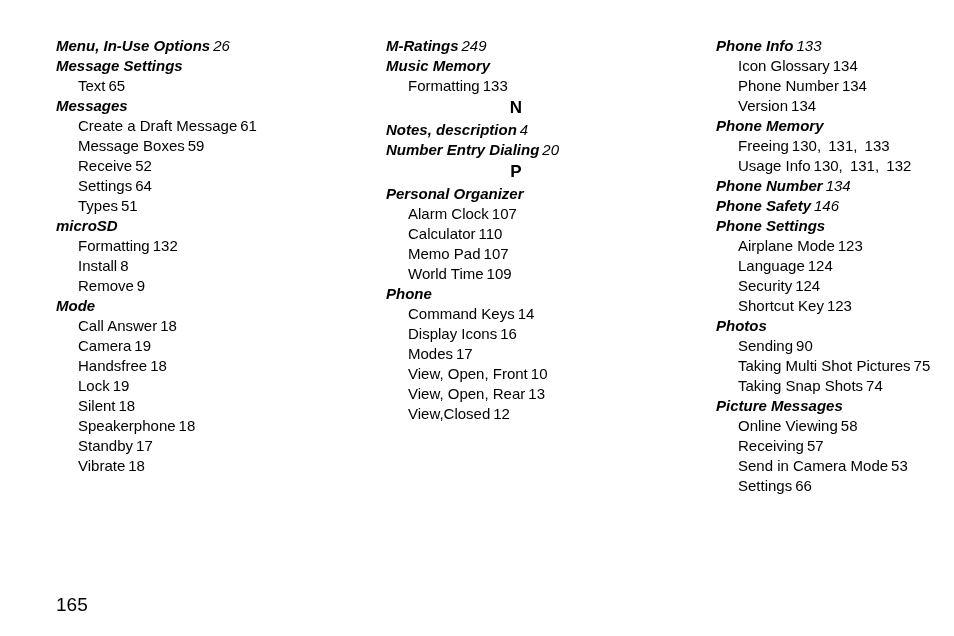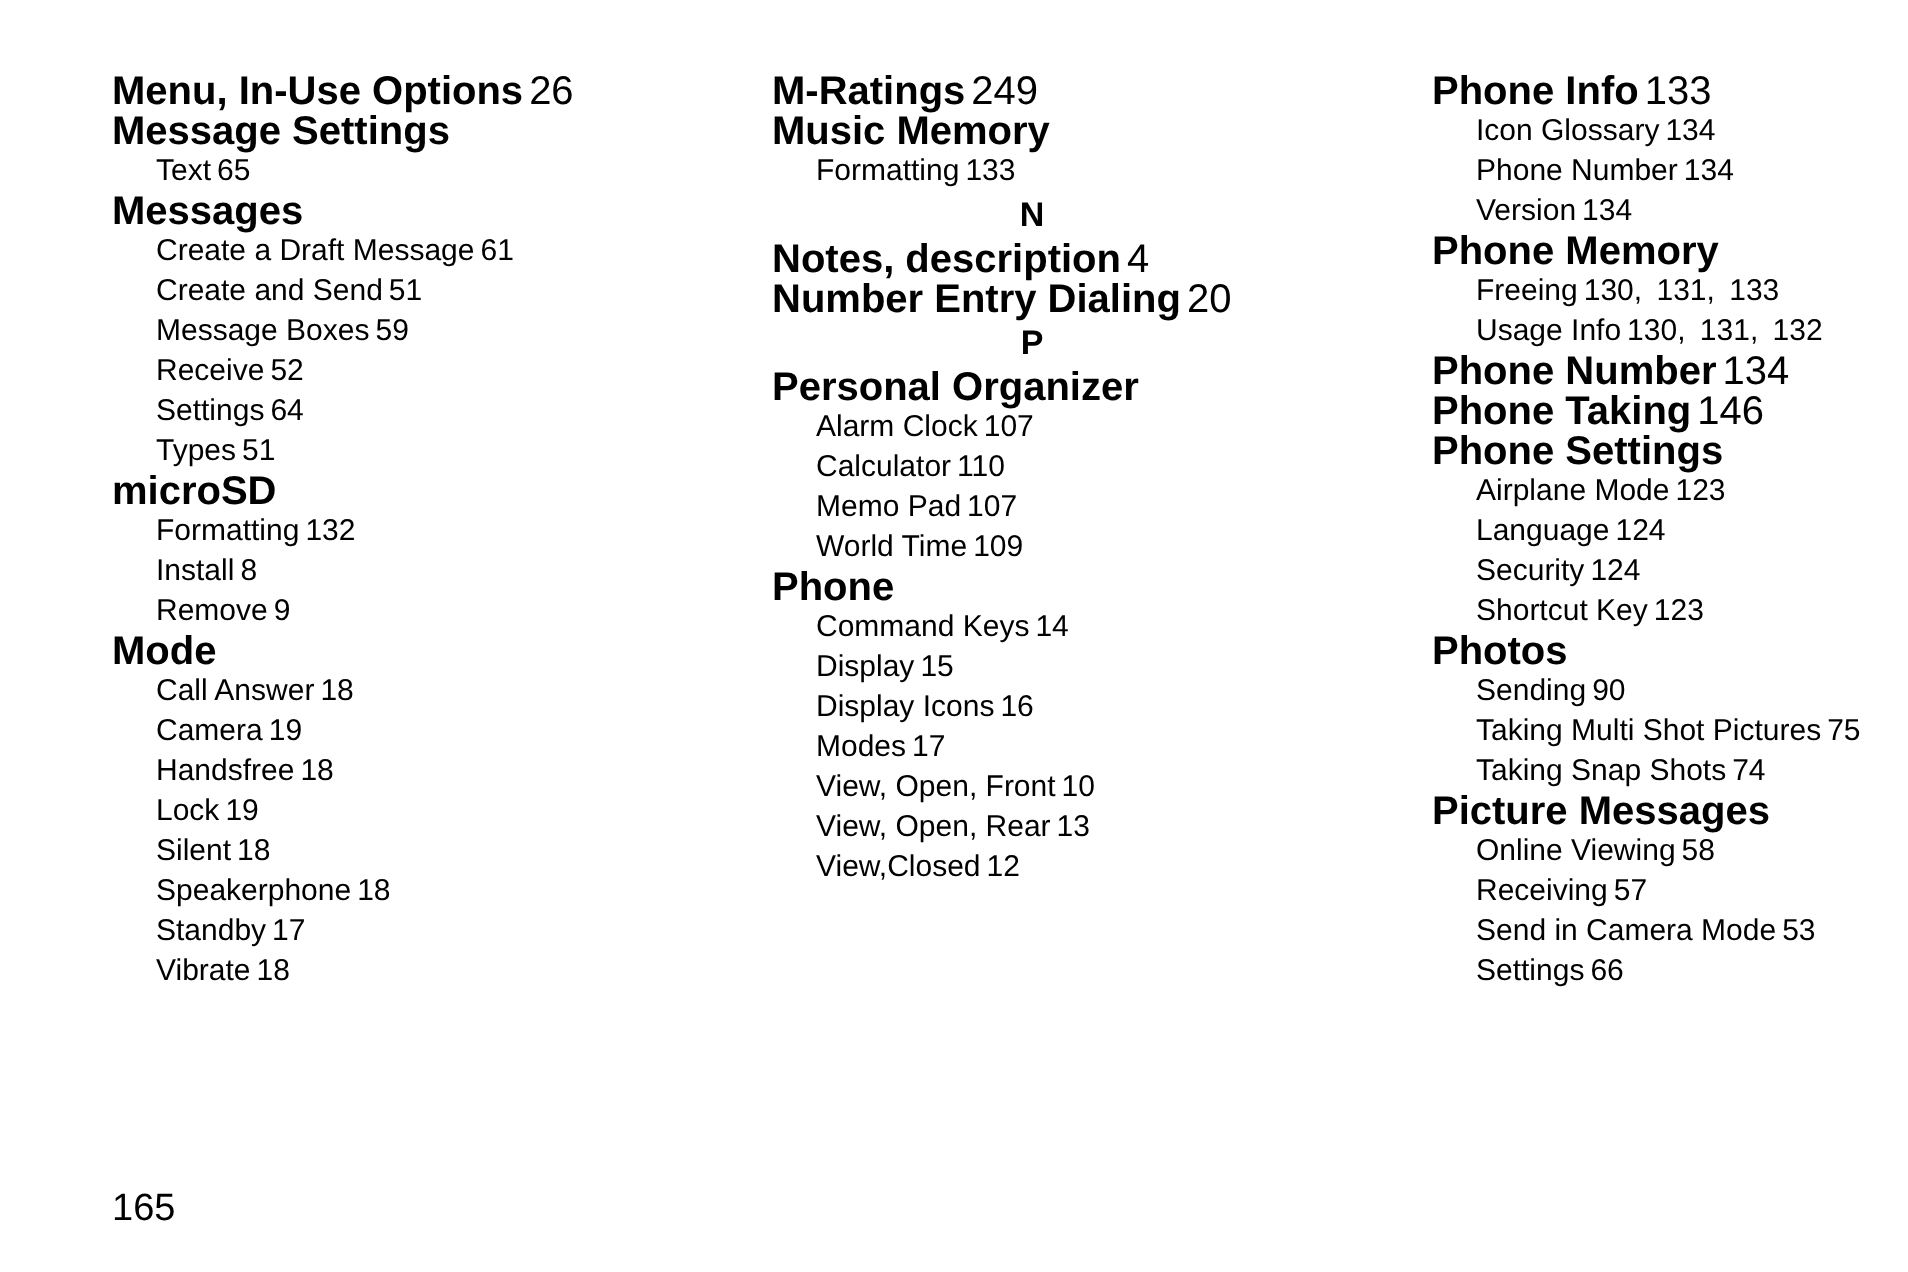--- a/index.html
+++ b/index.html
@@ -28,24 +28,25 @@
     width: 260px;
   }
   .letter {
     font-weight: bold;
     font-size: 17px;
     text-align: center;
     margin: 2px 0 2px 0;
     width: 100%;
   }
   .topic {
-    font-size: 20px;
+    font-size: 15px;
     line-height: 20px;
     margin: 0;
     white-space: nowrap;
+    font-style: italic;
   }
   .topic .head {
     font-weight: bold;
   }
   .topic .pg {
     font-weight: normal;
     margin-left: 3px;
   }
   .sub {
     font-size: 15px;
@@ -67,21 +68,20 @@
 <body>
 
 <div class="page">
   <div class="cols">
     <div class="col" id="col-0">
         <div class="topic"><span class="head">Menu, In-Use Options</span><span class="pg">26</span></div>
         <div class="topic"><span class="head">Message Settings</span></div>
         <div class="sub"><span class="txt">Text</span><span class="pg">65</span></div>
         <div class="topic"><span class="head">Messages</span></div>
         <div class="sub"><span class="txt">Create a Draft Message</span><span class="pg">61</span></div>
-        <div class="sub"><span class="txt">Create and Send</span><span class="pg">51</span></div>
         <div class="sub"><span class="txt">Message Boxes</span><span class="pg">59</span></div>
         <div class="sub"><span class="txt">Receive</span><span class="pg">52</span></div>
         <div class="sub"><span class="txt">Settings</span><span class="pg">64</span></div>
         <div class="sub"><span class="txt">Types</span><span class="pg">51</span></div>
         <div class="topic"><span class="head">microSD</span></div>
         <div class="sub"><span class="txt">Formatting</span><span class="pg">132</span></div>
         <div class="sub"><span class="txt">Install</span><span class="pg">8</span></div>
         <div class="sub"><span class="txt">Remove</span><span class="pg">9</span></div>
         <div class="topic"><span class="head">Mode</span></div>
         <div class="sub"><span class="txt">Call Answer</span><span class="pg">18</span></div>
@@ -101,37 +101,36 @@
         <div class="topic"><span class="head">Notes, description</span><span class="pg">4</span></div>
         <div class="topic"><span class="head">Number Entry Dialing</span><span class="pg">20</span></div>
         <div class="letter">P</div>
         <div class="topic"><span class="head">Personal Organizer</span></div>
         <div class="sub"><span class="txt">Alarm Clock</span><span class="pg">107</span></div>
         <div class="sub"><span class="txt">Calculator</span><span class="pg">110</span></div>
         <div class="sub"><span class="txt">Memo Pad</span><span class="pg">107</span></div>
         <div class="sub"><span class="txt">World Time</span><span class="pg">109</span></div>
         <div class="topic"><span class="head">Phone</span></div>
         <div class="sub"><span class="txt">Command Keys</span><span class="pg">14</span></div>
-        <div class="sub"><span class="txt">Display</span><span class="pg">15</span></div>
         <div class="sub"><span class="txt">Display Icons</span><span class="pg">16</span></div>
         <div class="sub"><span class="txt">Modes</span><span class="pg">17</span></div>
         <div class="sub"><span class="txt">View, Open, Front</span><span class="pg">10</span></div>
         <div class="sub"><span class="txt">View, Open, Rear</span><span class="pg">13</span></div>
         <div class="sub"><span class="txt">View,Closed</span><span class="pg">12</span></div>
       </div>
     <div class="col" id="col-2">
         <div class="topic"><span class="head">Phone Info</span><span class="pg">133</span></div>
         <div class="sub"><span class="txt">Icon Glossary</span><span class="pg">134</span></div>
         <div class="sub"><span class="txt">Phone Number</span><span class="pg">134</span></div>
         <div class="sub"><span class="txt">Version</span><span class="pg">134</span></div>
         <div class="topic"><span class="head">Phone Memory</span></div>
         <div class="sub"><span class="txt">Freeing</span><span class="pg">130</span><span class="sep">, </span><span class="pg">131</span><span class="sep">, </span><span class="pg">133</span></div>
         <div class="sub"><span class="txt">Usage Info</span><span class="pg">130</span><span class="sep">, </span><span class="pg">131</span><span class="sep">, </span><span class="pg">132</span></div>
         <div class="topic"><span class="head">Phone Number</span><span class="pg">134</span></div>
-        <div class="topic"><span class="head">Phone Taking</span><span class="pg">146</span></div>
+        <div class="topic"><span class="head">Phone Safety</span><span class="pg">146</span></div>
         <div class="topic"><span class="head">Phone Settings</span></div>
         <div class="sub"><span class="txt">Airplane Mode</span><span class="pg">123</span></div>
         <div class="sub"><span class="txt">Language</span><span class="pg">124</span></div>
         <div class="sub"><span class="txt">Security</span><span class="pg">124</span></div>
         <div class="sub"><span class="txt">Shortcut Key</span><span class="pg">123</span></div>
         <div class="topic"><span class="head">Photos</span></div>
         <div class="sub"><span class="txt">Sending</span><span class="pg">90</span></div>
         <div class="sub"><span class="txt">Taking Multi Shot Pictures</span><span class="pg">75</span></div>
         <div class="sub"><span class="txt">Taking Snap Shots</span><span class="pg">74</span></div>
         <div class="topic"><span class="head">Picture Messages</span></div>

